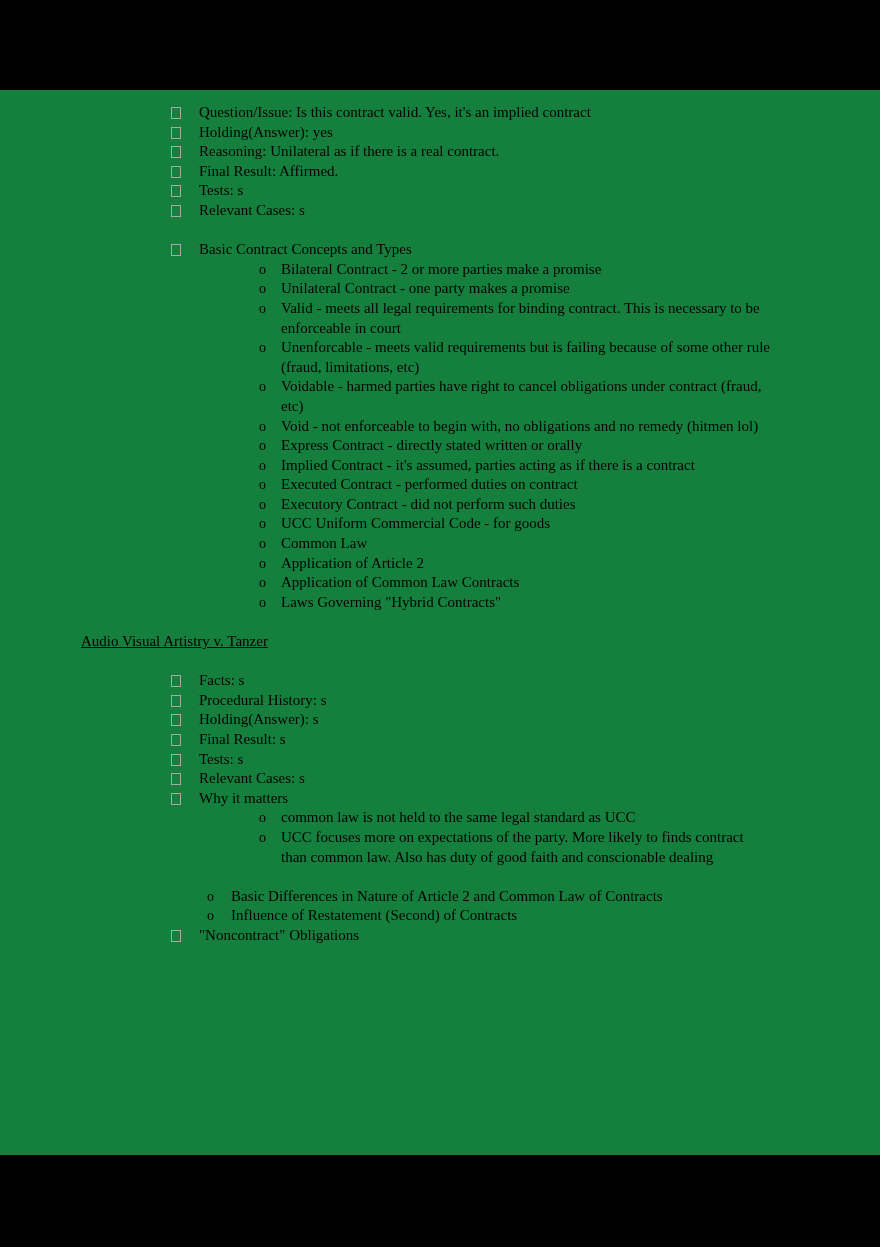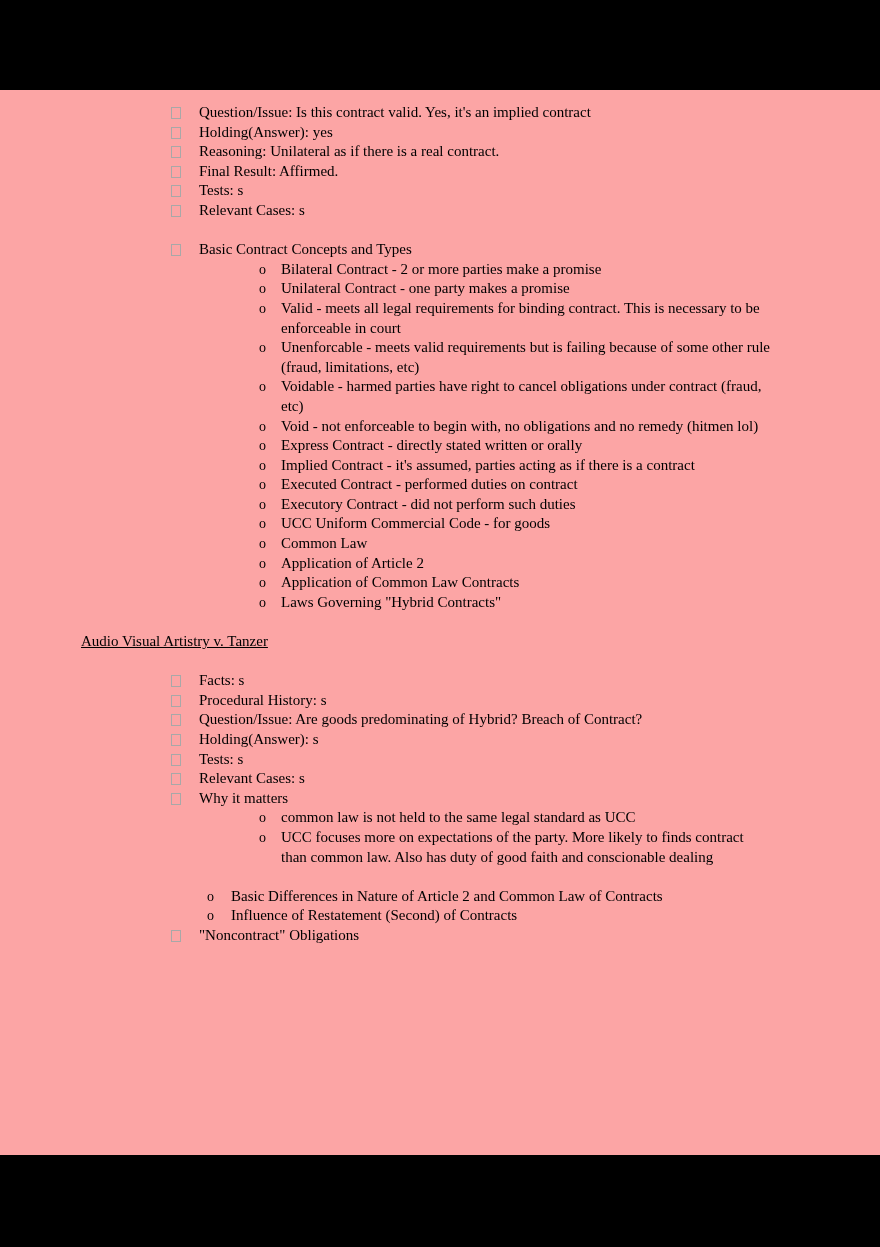--- a/index.html
+++ b/index.html
@@ -9,21 +9,21 @@
     background: #000000;
     position: relative;
     font-family: "Liberation Serif", serif;
   }
   .page {
     position: absolute;
     top: 90px;
     left: 0;
     width: 880px;
     height: 1065px;
-    background: #fca5a5;
+    background: #15803d;
     overflow: hidden;
   }
   .content {
     padding: 13px 108px 0 0;
     font-size: 15px;
     line-height: 19.6px;
     color: #000000;
   }
   .li { position: relative; }
   .l1 { margin-left: 199px; }
@@ -90,22 +90,23 @@
     <div class="li l2"><span class="ob">o</span><span>Laws Governing "Hybrid Contracts"</span></div>
 
     <div class="blank"></div>
 
     <div class="case-heading">Audio Visual Artistry v. Tanzer</div>
 
     <div class="blank"></div>
 
     <div class="li l1"><span class="cb"></span><span>Facts: s</span></div>
     <div class="li l1"><span class="cb"></span><span>Procedural History: s</span></div>
-    <div class="li l1"><span class="cb"></span><span>Question/Issue: Are goods predominating of Hybrid? Breach of Contract?</span></div>
+    <div class="li l1"><span class="cb"></span></div>
     <div class="li l1"><span class="cb"></span><span>Holding(Answer): s</span></div>
+    <div class="li l1"><span class="cb"></span><span>Final Result: s</span></div>
     <div class="li l1"><span class="cb"></span><span>Tests: s</span></div>
     <div class="li l1"><span class="cb"></span><span>Relevant Cases: s</span></div>
     <div class="li l1"><span class="cb"></span><span>Why it matters</span></div>
 
     <div class="li l2"><span class="ob">o</span><span>common law is not held to the same legal standard as UCC</span></div>
     <div class="li l2"><span class="ob">o</span><span>UCC focuses more on expectations of the party. More likely to finds contract than common law. Also has duty of good faith and conscionable dealing</span></div>
 
     <div class="blank"></div>
 
     <div class="li l2b"><span class="ob">o</span><span>Basic Differences in Nature of Article 2 and Common Law of Contracts</span></div>

